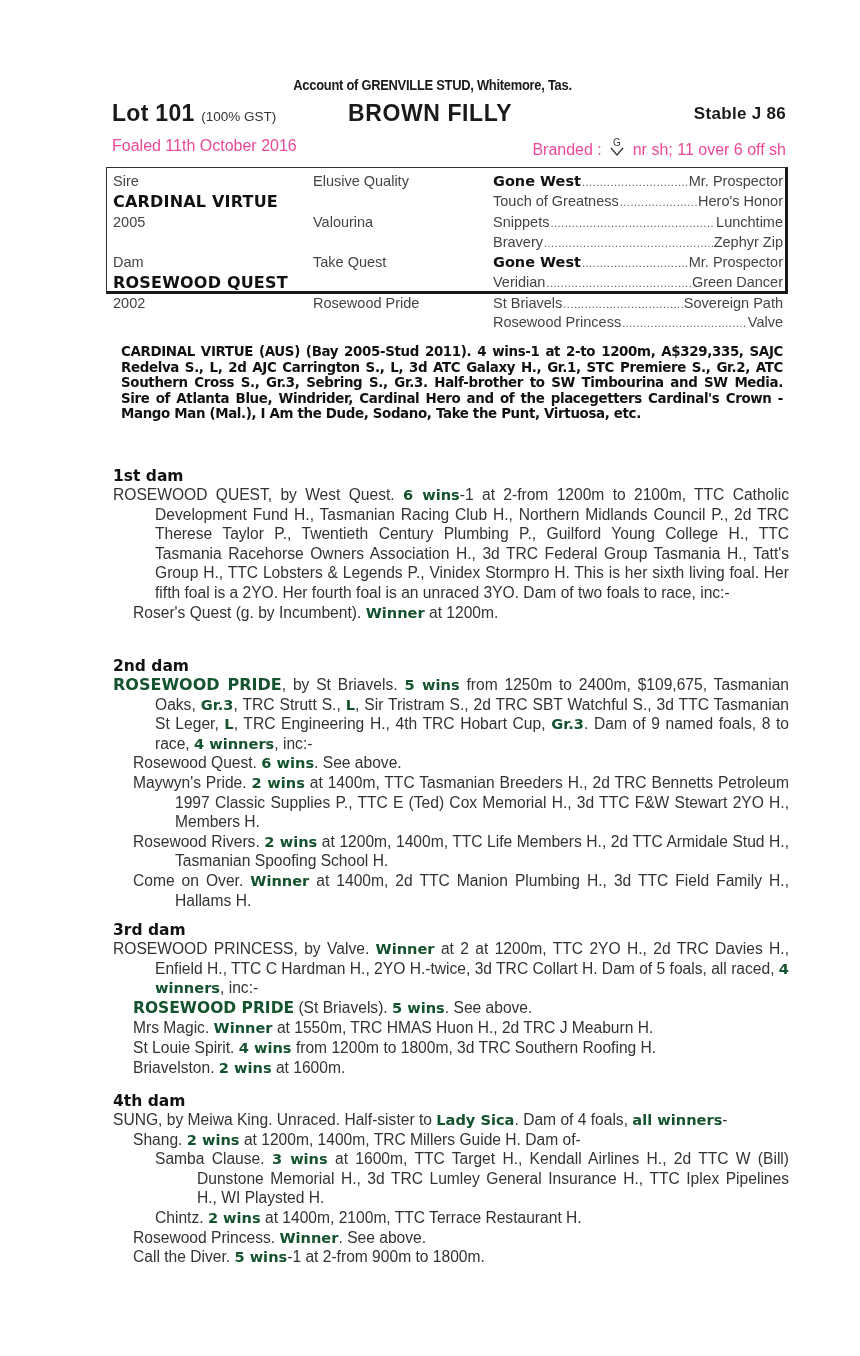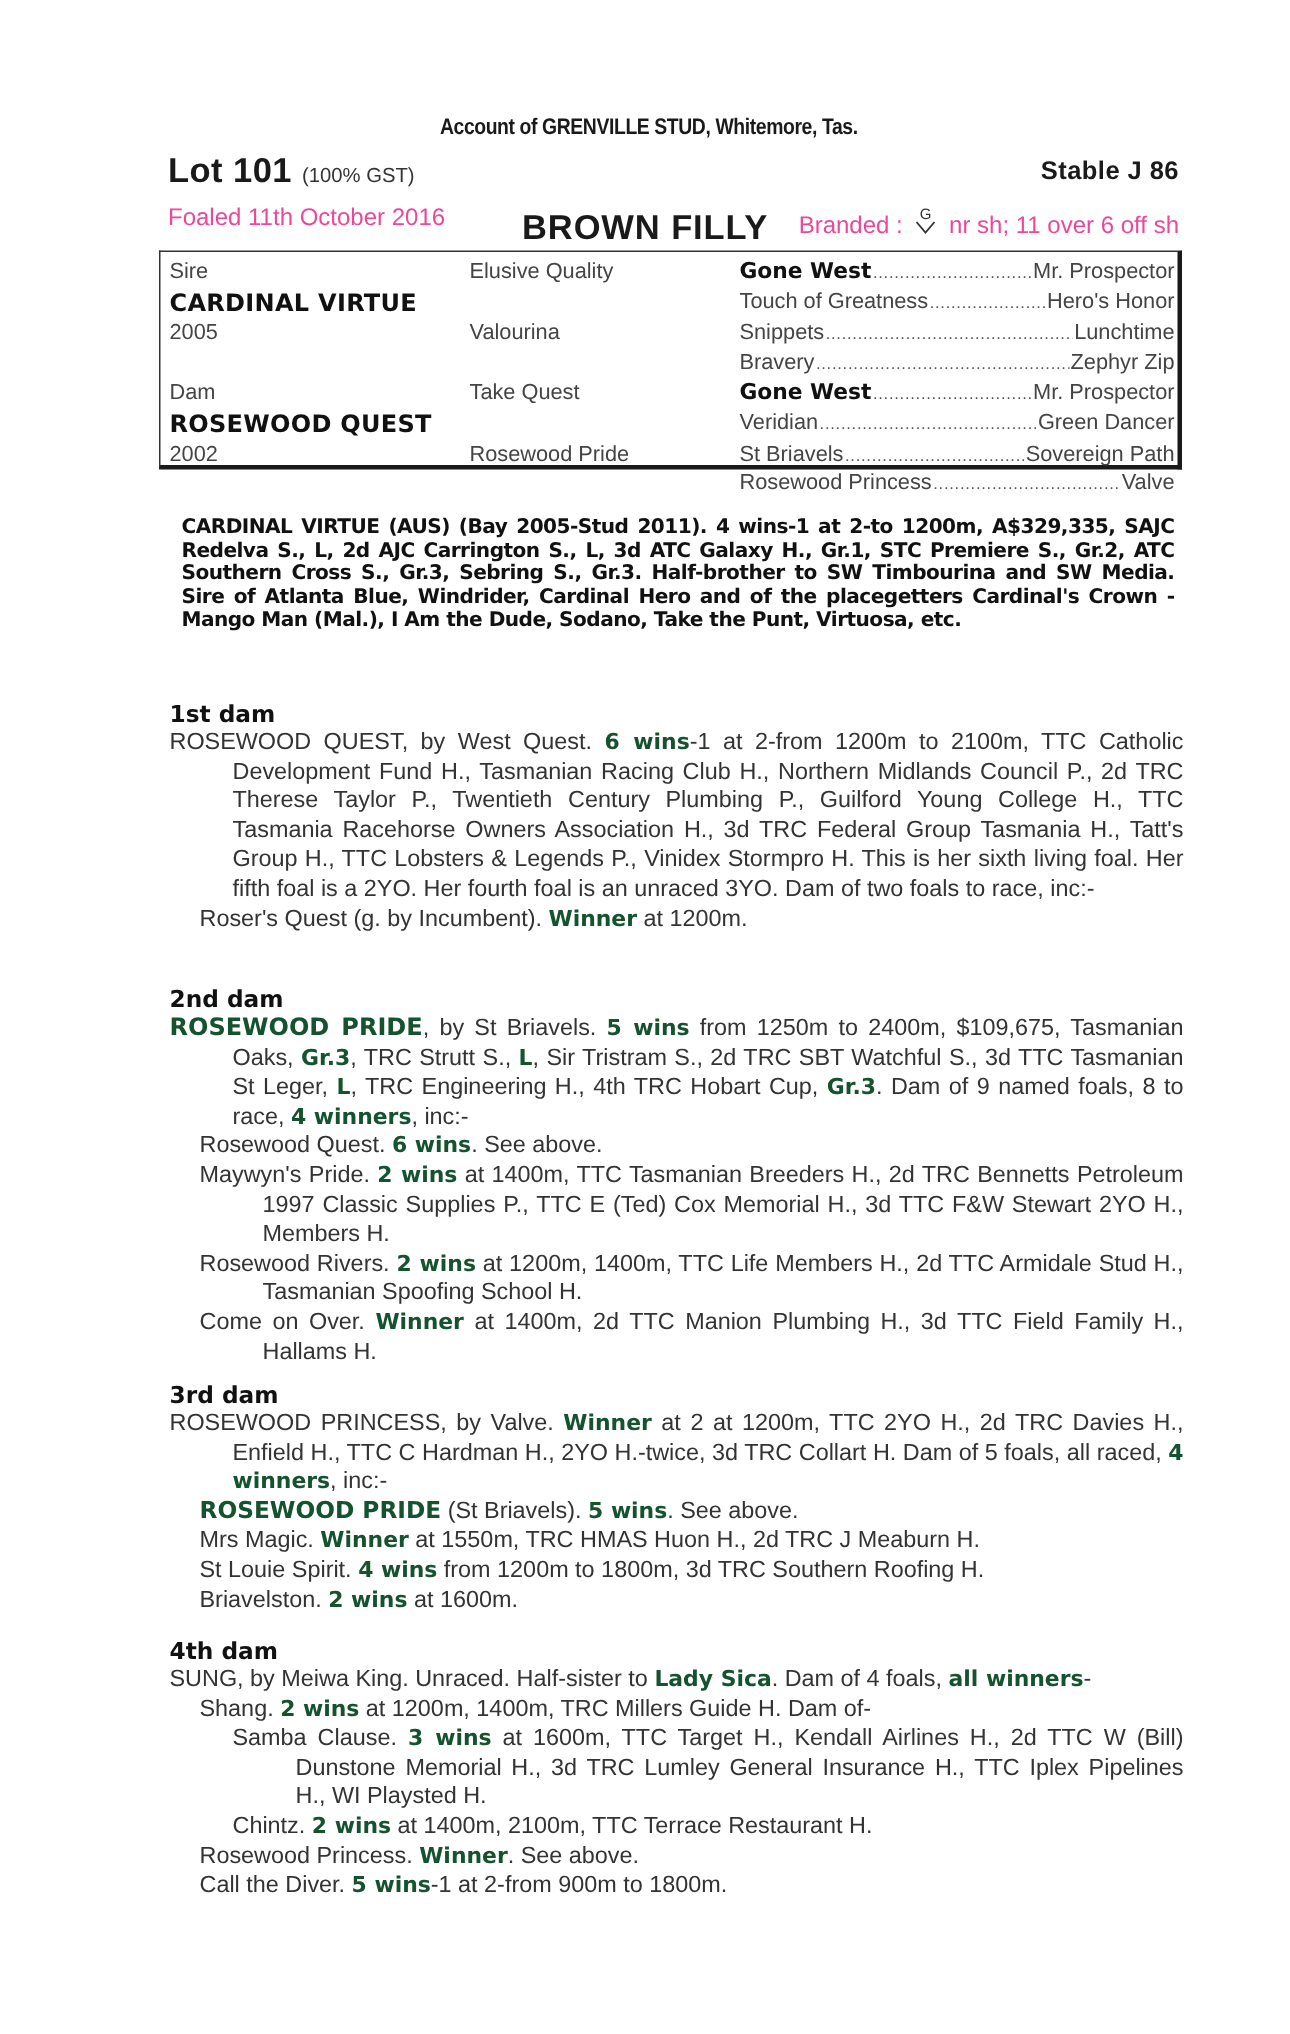--- a/index.html
+++ b/index.html
@@ -11,30 +11,30 @@
 
   .account {
     position: absolute; top: 76px; left: 0; width: 860px; text-align: center;
     font-family: "Liberation Sans", sans-serif; font-weight: bold;
     font-size: 15px; letter-spacing: -0.3px; transform: scaleX(0.86);
     transform-origin: 448px 0;
   }
   .lotline { position: absolute; top: 100px; left: 112px; width: 676px; height: 28px; }
   .lot { position: absolute; left: 0; top: 0; font-weight: bold; font-size: 23px; letter-spacing: 0.3px; }
   .lot .gst { font-weight: normal; font-size: 13.5px; color: #333; letter-spacing: 0; }
-  .colour { position: absolute; left: 236px; top: 0; font-weight: bold; font-size: 23px; letter-spacing: 0.6px; margin-top: 38px; }
+  .colour { position: absolute; left: 236px; top: 0; font-weight: bold; font-size: 23px; letter-spacing: 0.6px; }
   .stable { position: absolute; right: 2px; top: 4px; font-weight: bold; font-size: 17px; letter-spacing: 0.3px; }
 
   .foaledline { position: absolute; top: 137px; left: 112px; width: 676px; height: 22px; font-size: 16px; color: #ec4899; }
   .foaled { position: absolute; left: 0; top: 0; }
   .branded { position: absolute; right: 2px; top: 0; white-space: nowrap; }
   .brand-mark { display: inline-block; width: 18px; height: 20px; vertical-align: -2px; margin: 0 2px; }
 
   .pedbox {
-    position: absolute; top: 167px; left: 106px; width: 682px; height: 146px;
+    position: absolute; top: 167px; left: 106px; width: 682px; height: 127px;
     border-top: 1.5px solid #333; border-left: 1.5px solid #333;
     border-right: 3px solid #1a1a1a; border-bottom: 3px solid #1a1a1a;
     box-sizing: border-box;
   }
   .pedbox .cell { position: absolute; font-size: 14.5px; color: #444; white-space: nowrap; }
   .pedbox .bigname { position: absolute; font-family: "DejaVu Sans", sans-serif; font-weight: bold; font-size: 16px; color: #111; letter-spacing: 0.2px; white-space: nowrap; text-align: center; }
   .pedrow {
     position: absolute; left: 386px; width: 290px; height: 20px; font-size: 14.5px; color: #444;
     display: flex; align-items: baseline; white-space: nowrap;
   }

